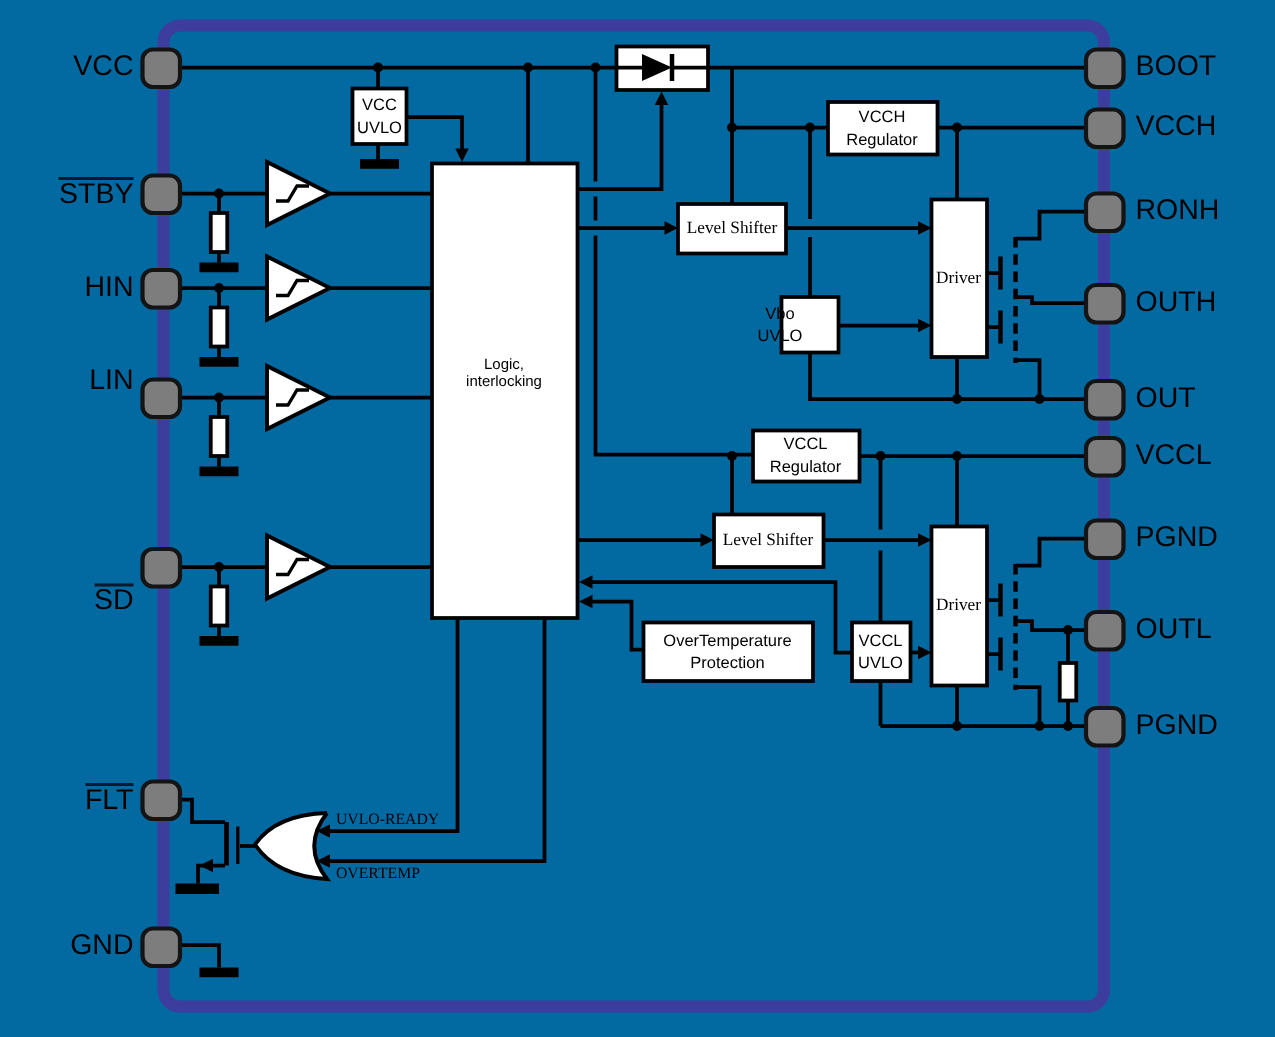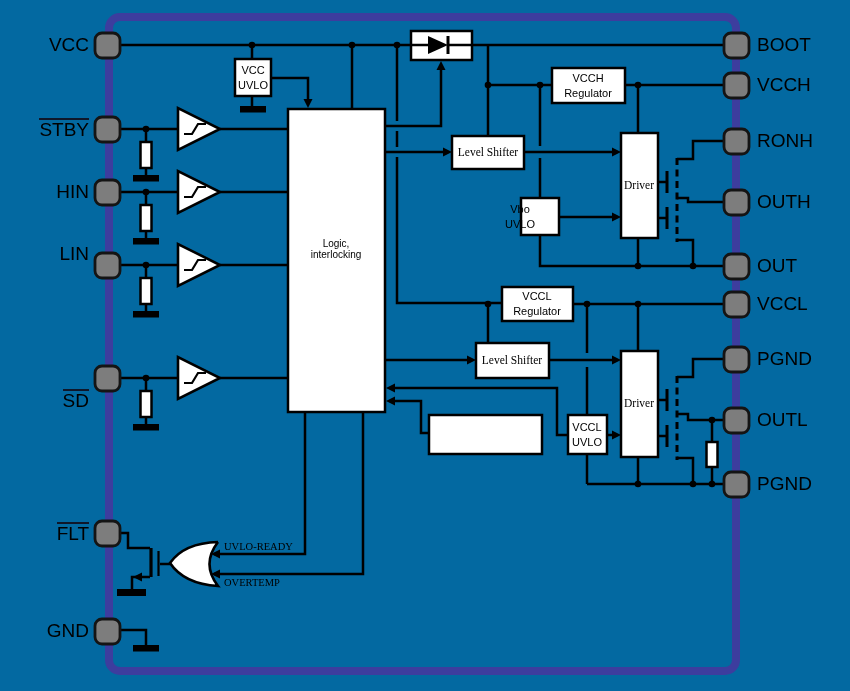--- a/index.html
+++ b/index.html
@@ -254,20 +254,24 @@
 <div class="blk blk-mid" style="left:639px;top:186px">
   <div>Driver</div>
 </div>
 <div class="blk" style="left:537px;top:304px">
   <div>VCCL</div>
       <div>Regulator</div>
 </div>
 <div class="blk blk-mid" style="left:512px;top:361px">
   <div>Level Shifter</div>
 </div>
+<div class="blk" style="left:485px;top:435px">
+  <div>OverTemperature</div>
+      <div>Protection</div>
+</div>
 <div class="blk" style="left:587px;top:435px">
   <div>VCCL</div>
       <div>UVLO</div>
 </div>
 <div class="blk blk-mid" style="left:639px;top:404px">
   <div>Driver</div>
 </div>
 
 <div class="sig-lbl" style="left:224px;top:541px">UVLO-READY</div>
 <div class="sig-lbl" style="left:224px;top:577px">OVERTEMP</div>

